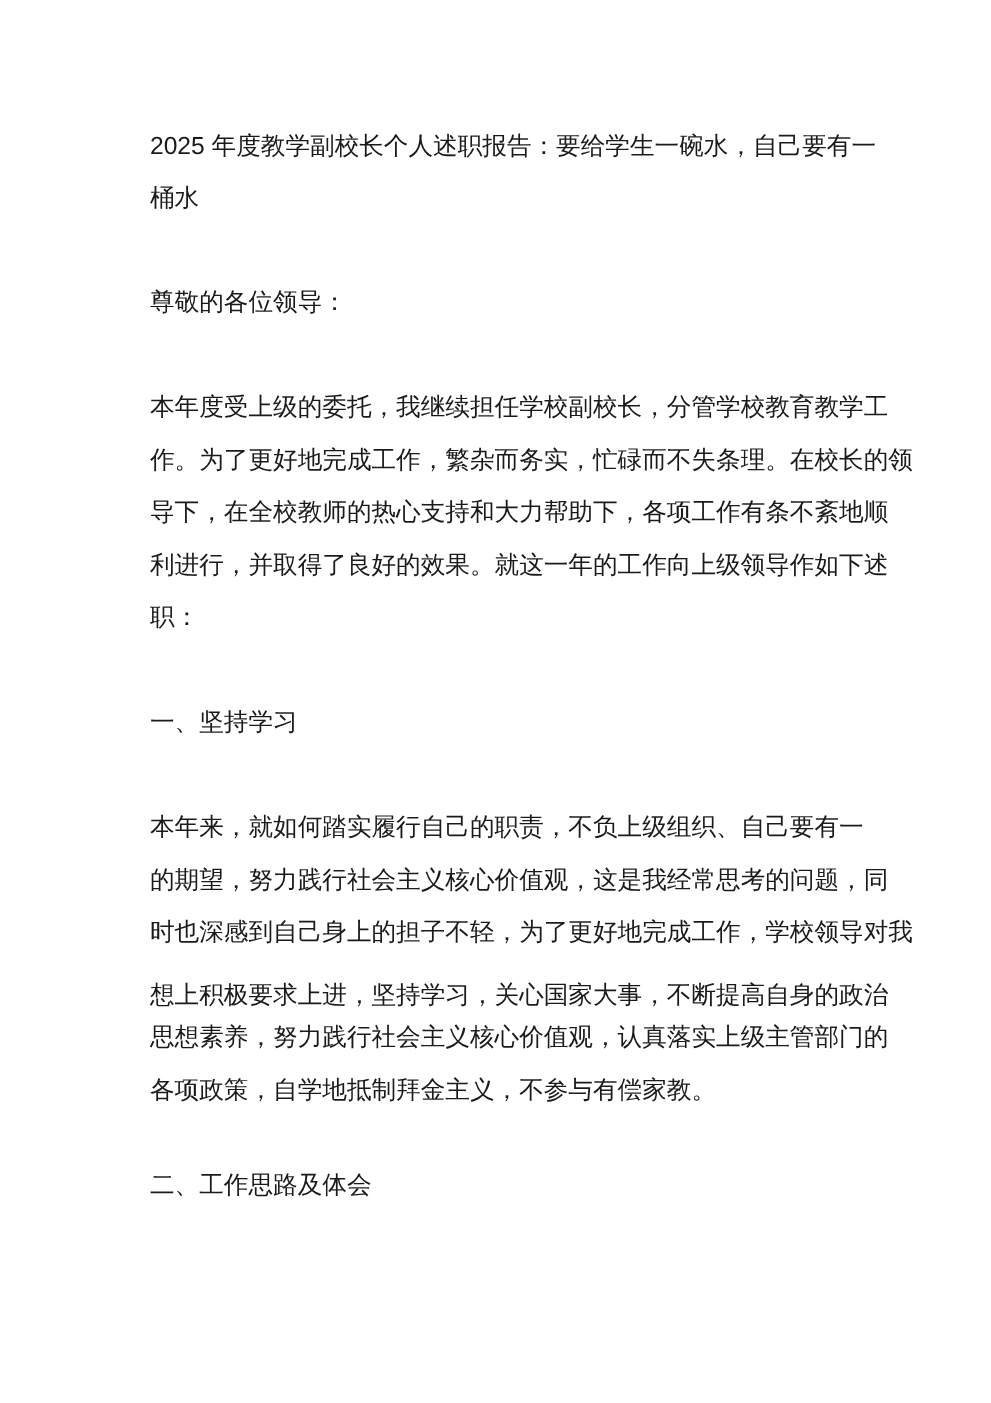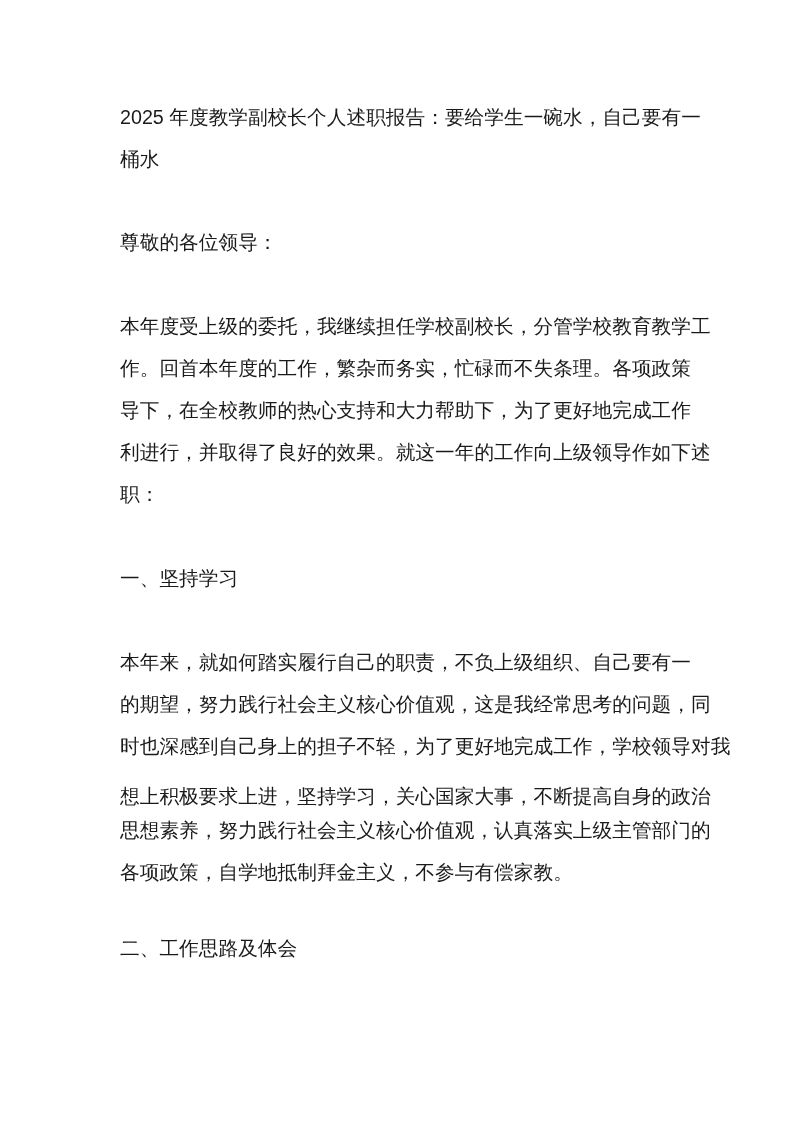--- a/index.html
+++ b/index.html
@@ -2,35 +2,35 @@
 <html><head>
 <meta charset="utf-8">
 <style>
   html, body { margin: 0; padding: 0; background: #ffffff; }
   body { width: 793px; height: 1122px; position: relative; overflow: hidden; }
   .page {
     position: absolute; left: 120px; top: 0; width: 555px;
     font-family: "DejaVu Serif", "Liberation Serif", serif;
     color: #1a1a1a; font-size: 19.7px; line-height: 42px;
   }
-  .line { position: absolute; left: 0; white-space: nowrap; }
+  .line { position: absolute; left: 0; white-space: nowrap; font-family: Liberation Mono, monospace; }
   .title-line { font-family: Liberation Sans, sans-serif; }
 </style>
 </head>
 <body>
 
 <div class="page">
   <div class="line title-line" style="top:96px">2025 年度教学副校长个人述职报告：要给学生一碗水，自己要有一</div>
   <div class="line title-line" style="top:138px">桶水</div>
 
   <div class="line" style="top:222px">尊敬的各位领导：</div>
 
   <div class="line" style="top:306px">本年度受上级的委托，我继续担任学校副校长，分管学校教育教学工</div>
-  <div class="line" style="top:348px">作。回首本年度的工作，繁杂而务实，忙碌而不失条理。各项政策</div>
-  <div class="line" style="top:390px">导下，在全校教师的热心支持和大力帮助下，为了更好地完成工作</div>
+  <div class="line" style="top:348px">作。为了更好地完成工作，繁杂而务实，忙碌而不失条理。在校长的领</div>
+  <div class="line" style="top:390px">导下，在全校教师的热心支持和大力帮助下，各项工作有条不紊地顺</div>
   <div class="line" style="top:432px">利进行，并取得了良好的效果。就这一年的工作向上级领导作如下述</div>
   <div class="line" style="top:474px">职：</div>
 
   <div class="line" style="top:558px">一、坚持学习</div>
 
   <div class="line" style="top:642px">本年来，就如何踏实履行自己的职责，不负上级组织、自己要有一</div>
   <div class="line" style="top:684px">的期望，努力践行社会主义核心价值观，这是我经常思考的问题，同</div>
   <div class="line" style="top:726px">时也深感到自己身上的担子不轻，为了更好地完成工作，学校领导对我</div>
   <div class="line" style="top:776px">想上积极要求上进，坚持学习，关心国家大事，不断提高自身的政治</div>
   <div class="line" style="top:810px">思想素养，努力践行社会主义核心价值观，认真落实上级主管部门的</div>

